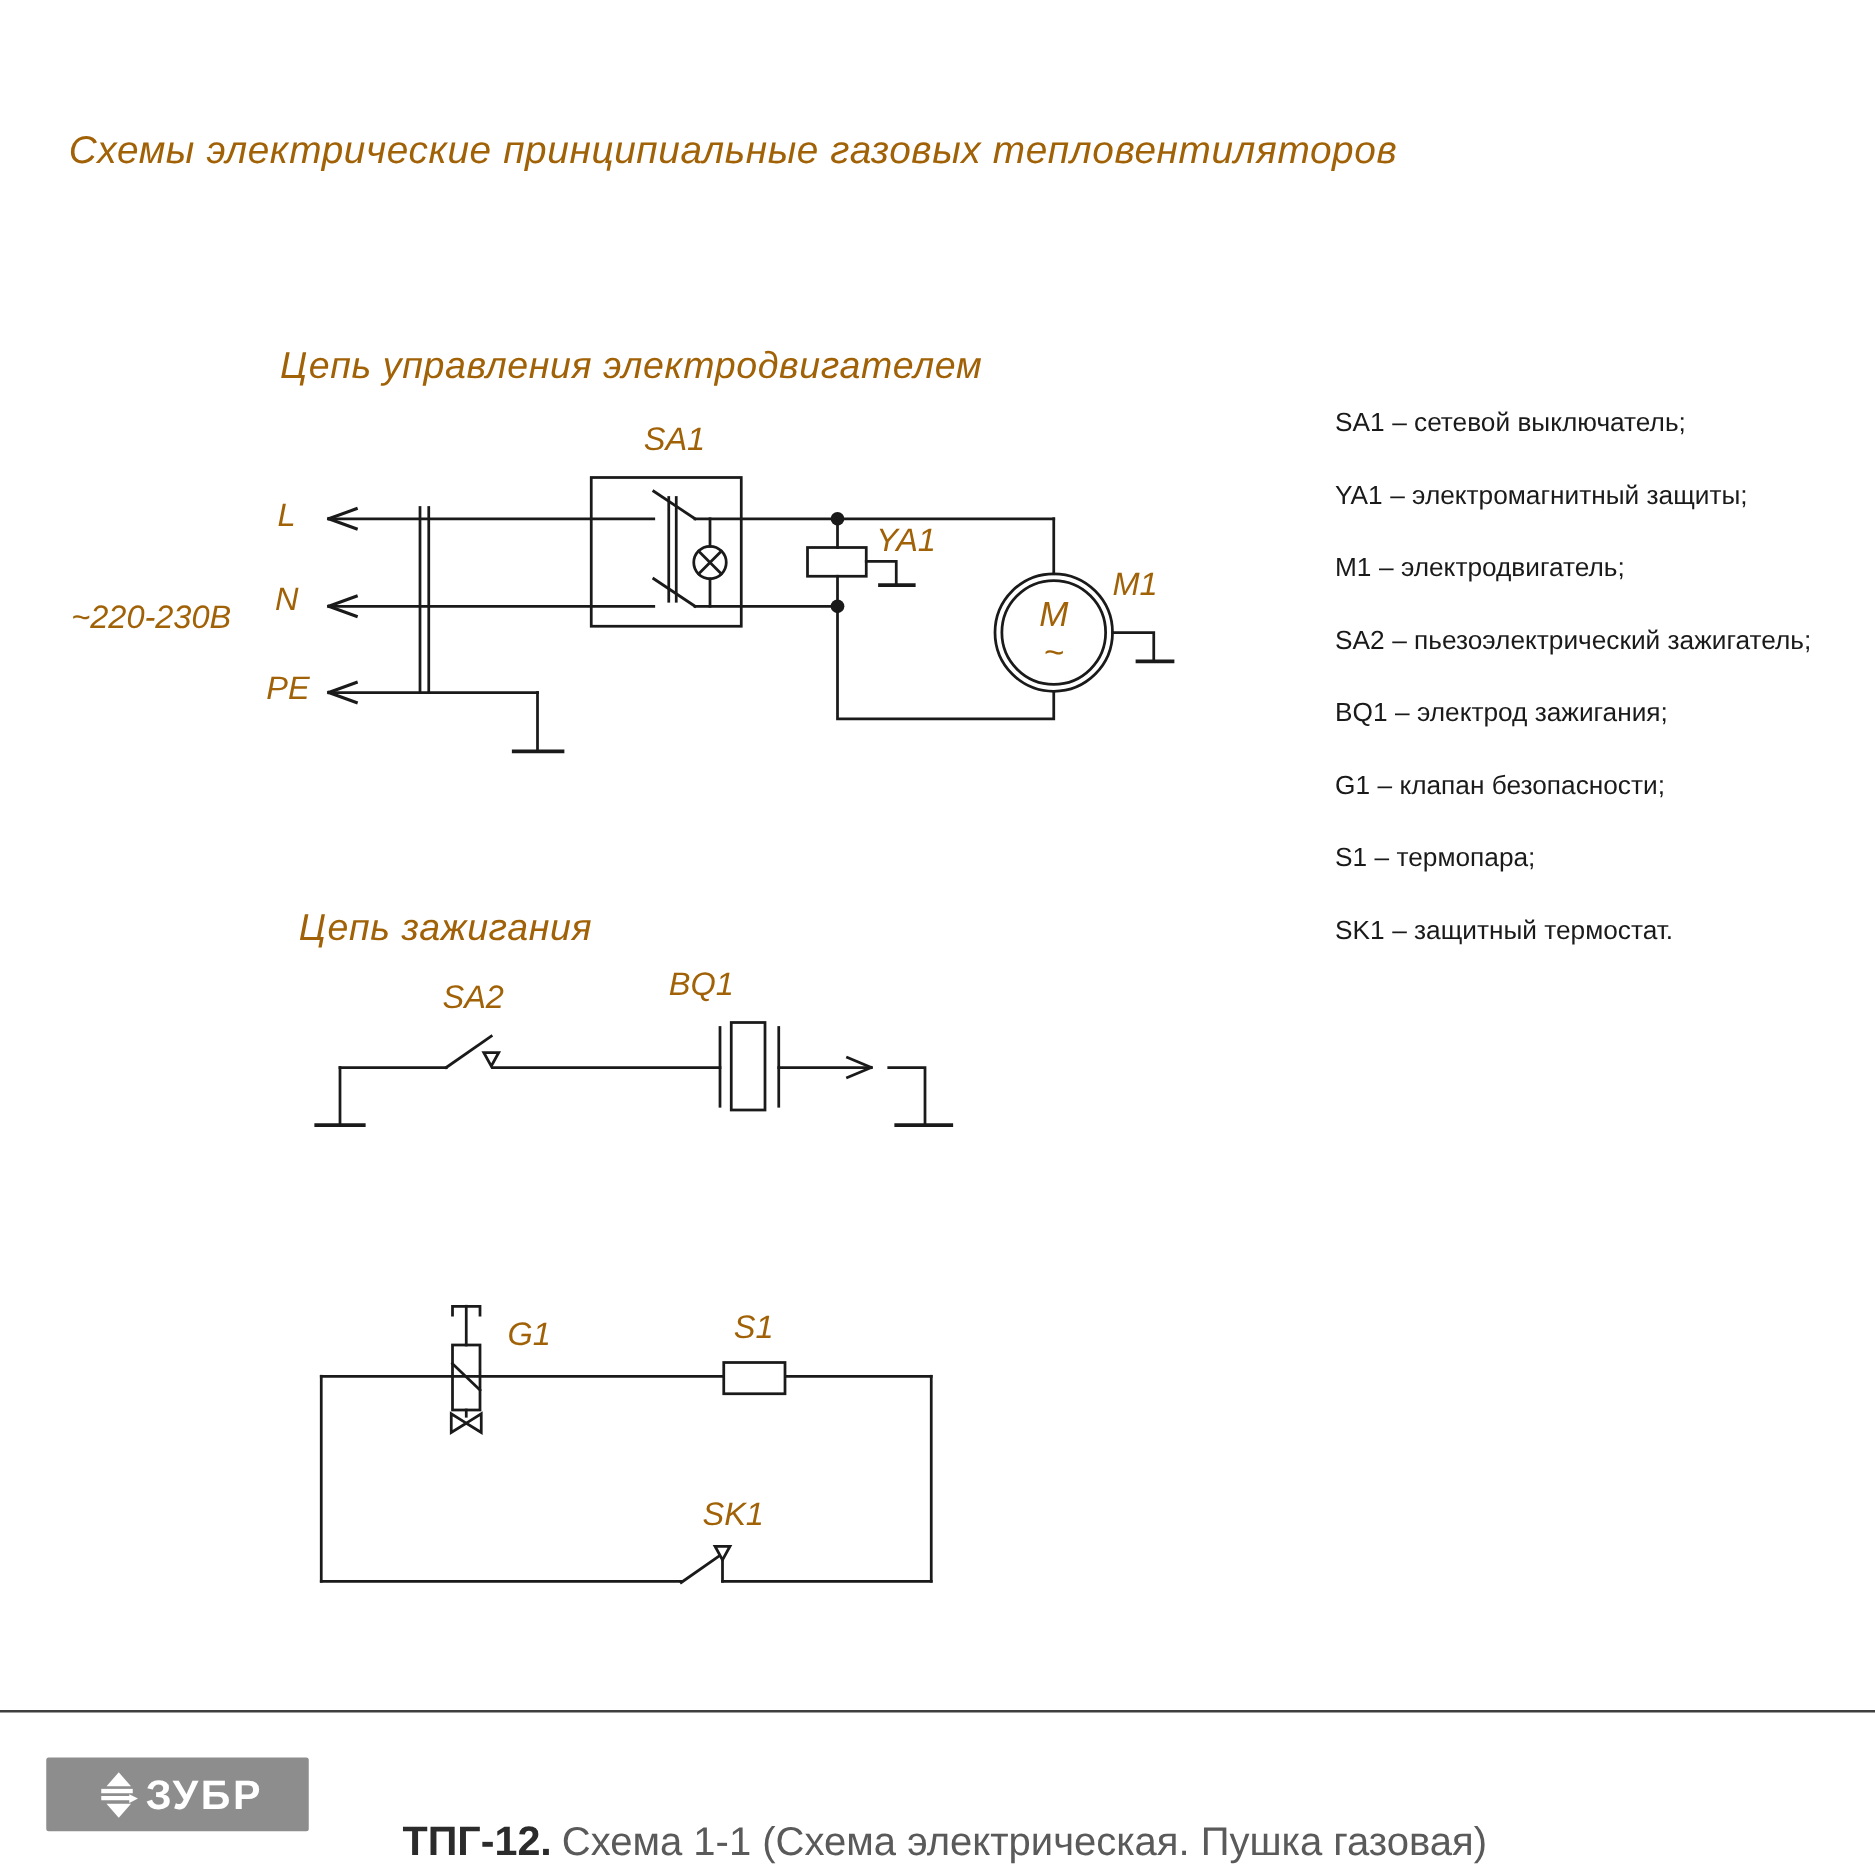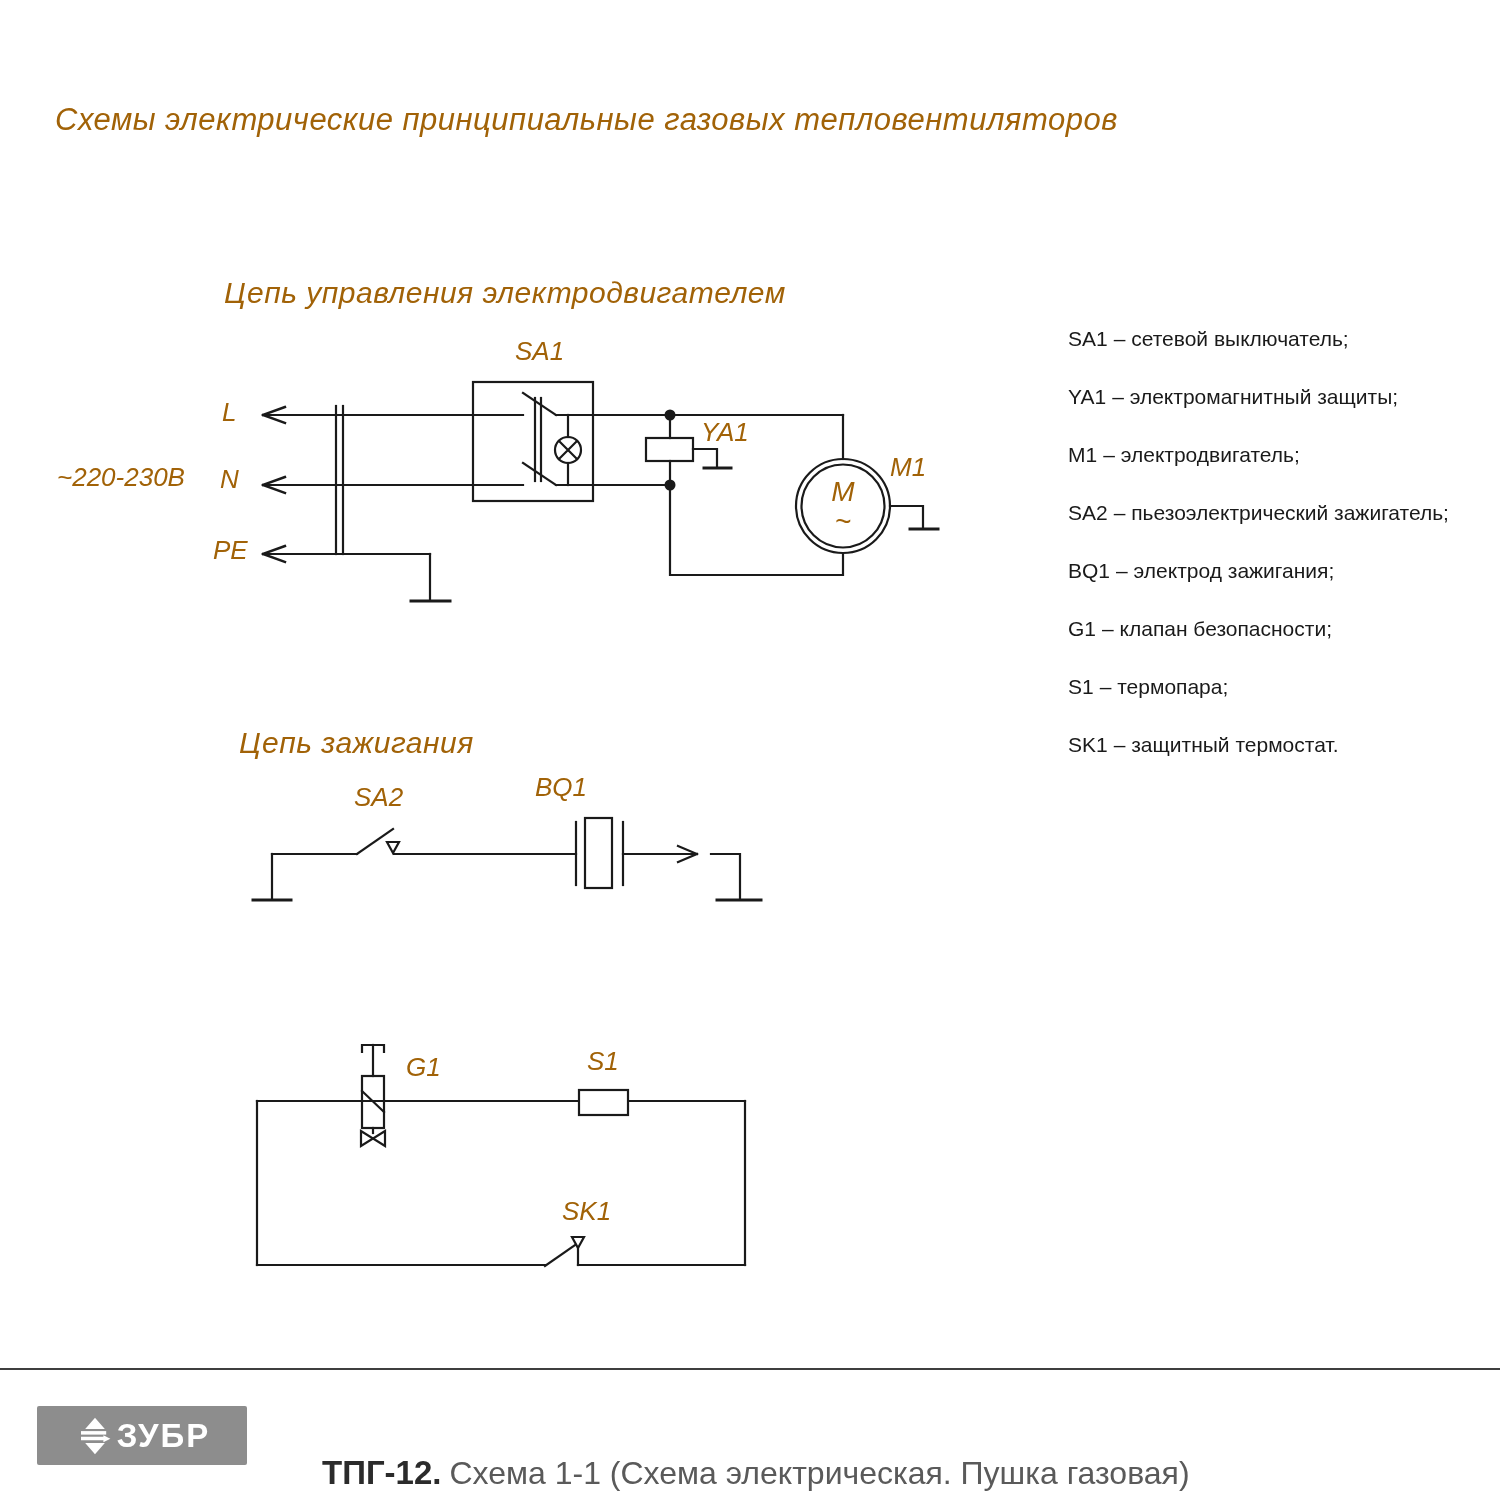--- a/index.html
+++ b/index.html
@@ -139,21 +139,21 @@
 
   <div class="lbl page-title" style="left:55px;top:104px;">Схемы электрические принципиальные газовых тепловентиляторов</div>
 
   <div class="lbl sec-title" style="left:224px;top:277px;">Цепь управления электродвигателем</div>
   <div class="lbl comp" style="left:515px;top:338px;">SA1</div>
   <div class="lbl comp" style="left:701px;top:419px;">YA1</div>
   <div class="lbl comp" style="left:890px;top:454px;">M1</div>
   <div class="lbl comp" style="left:222px;top:399px;">L</div>
   <div class="lbl comp" style="left:220px;top:466px;">N</div>
   <div class="lbl comp" style="left:213px;top:537px;text-align:right;">PE</div>
-  <div class="lbl comp" style="left:57px;top:464px;">~220-230В</div>
+  <div class="lbl comp" style="left:57px;top:480px;">~220-230В</div>
   <div class="lbl comp center" style="left:823px;top:477px;width:40px;font-size:28px;">M</div>
   <div class="lbl comp center" style="left:823px;top:507px;width:40px;font-size:28px;">~</div>
 
   <div class="lbl sec-title" style="left:239px;top:727px;">Цепь зажигания</div>
   <div class="lbl comp" style="left:354px;top:784px;">SA2</div>
   <div class="lbl comp" style="left:535px;top:774px;">BQ1</div>
 
   <div class="lbl comp" style="left:406px;top:1054px;">G1</div>
   <div class="lbl comp" style="left:587px;top:1048px;">S1</div>
   <div class="lbl comp" style="left:562px;top:1198px;">SK1</div>

